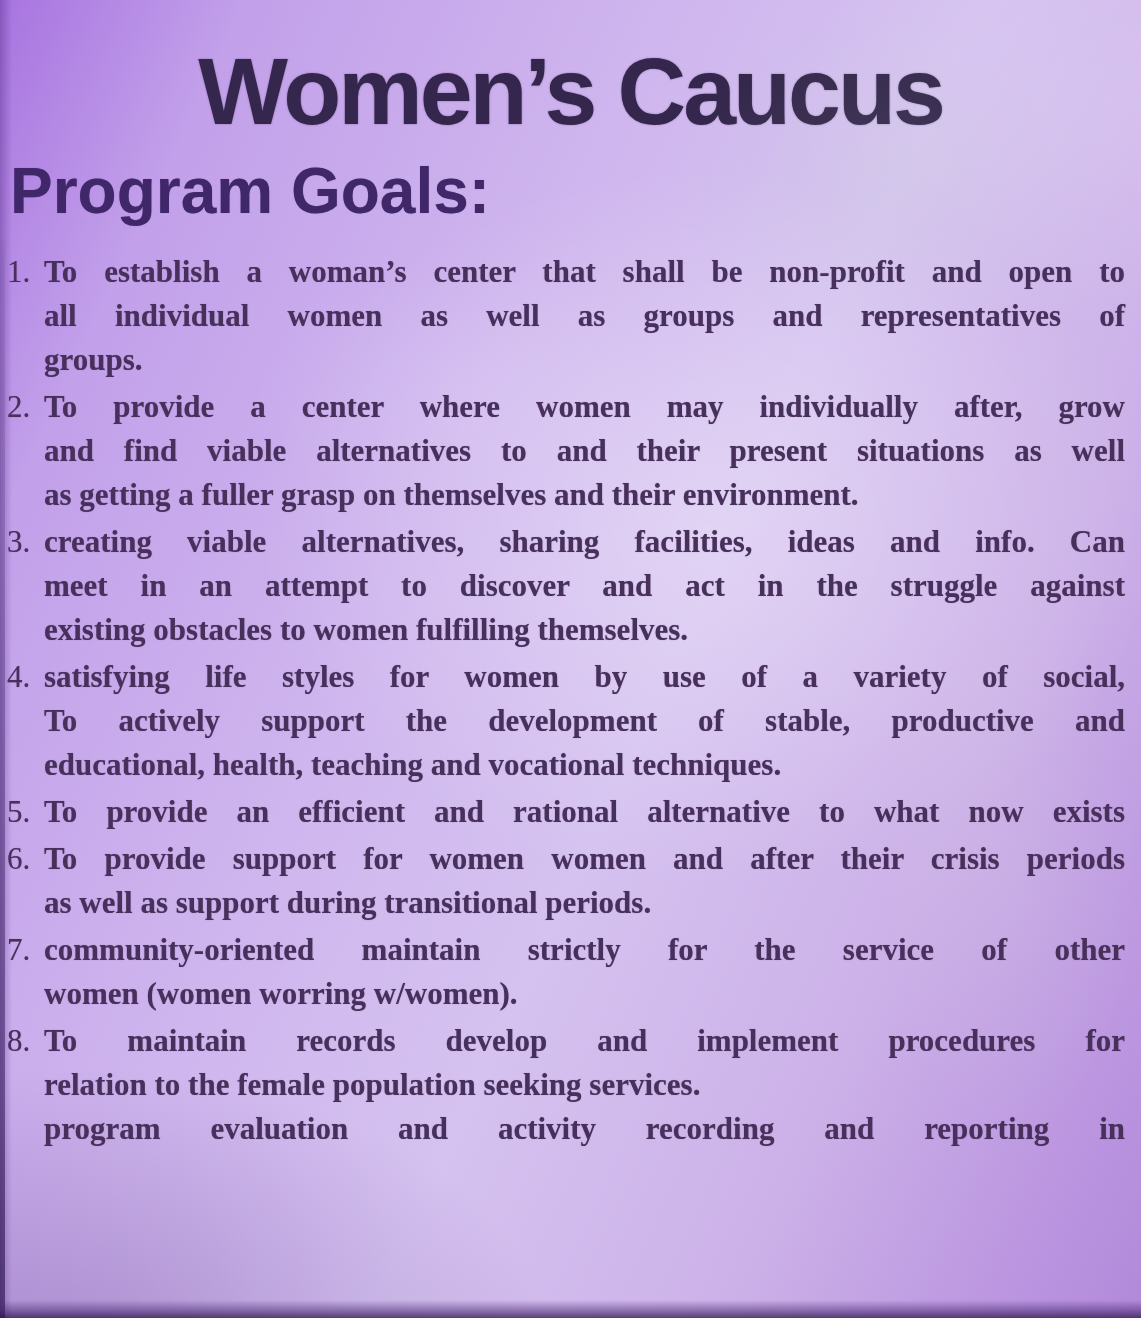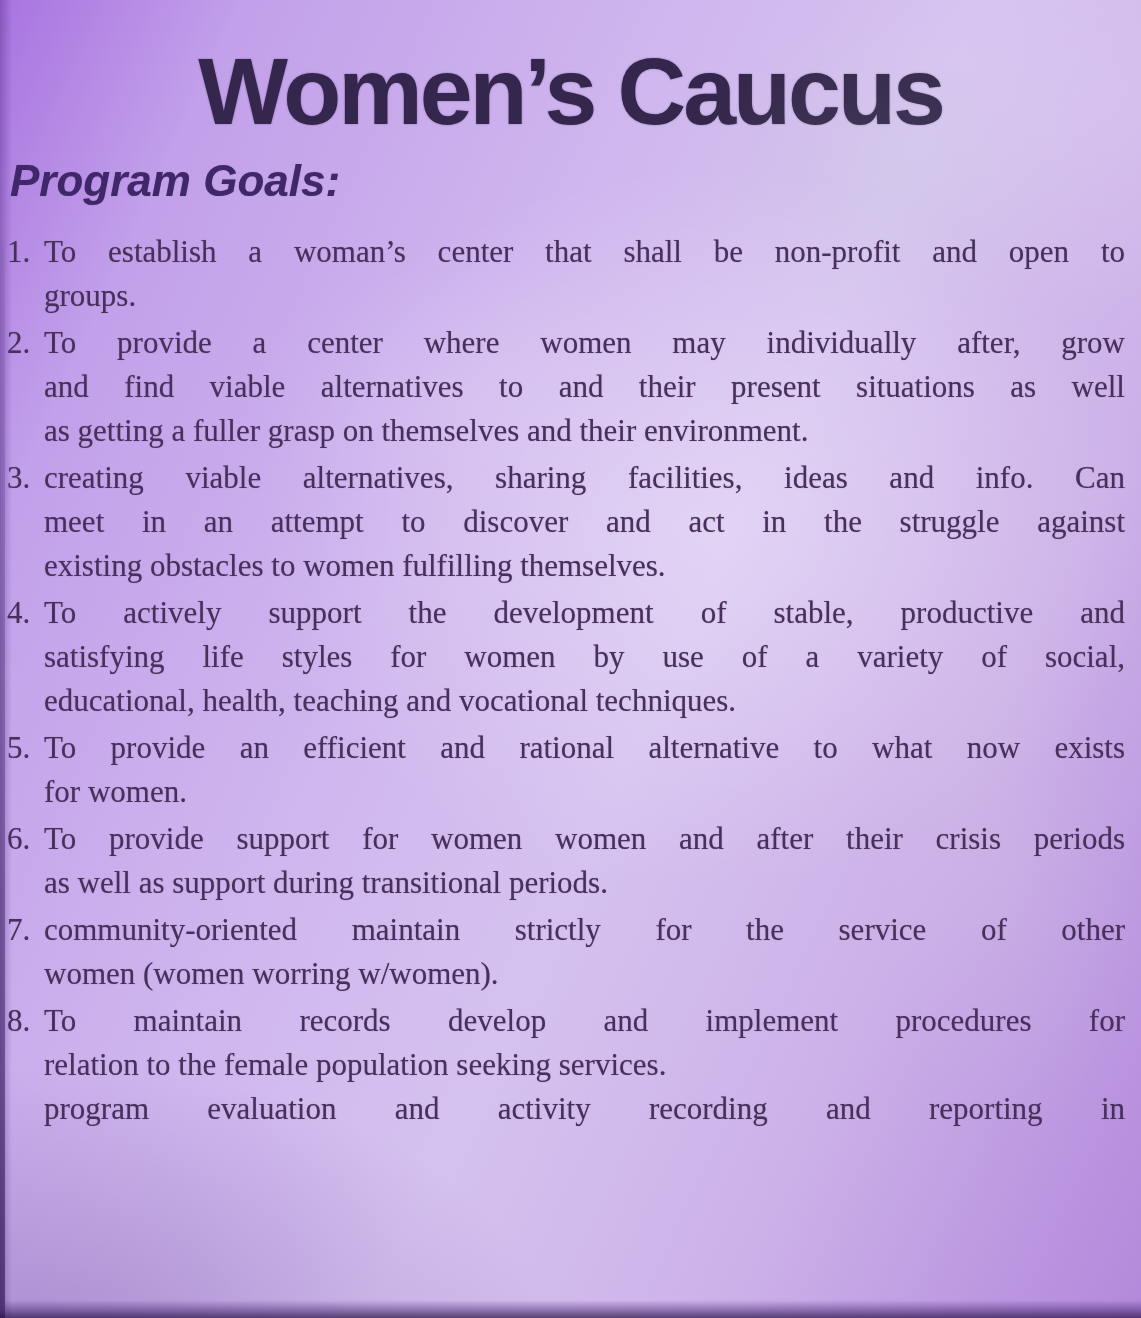--- a/index.html
+++ b/index.html
@@ -49,22 +49,21 @@
     line-height: 1.0;
     letter-spacing: -3px;
     text-align: center;
     color: #34264c;
     text-shadow: 0 0 2px rgba(52,38,76,0.45);
   }
   .subtitle {
     margin: 20px 0 0 10px;
     font-family: "Liberation Sans", sans-serif;
     font-weight: bold;
-    font-style: italic;
-    font-size: 44px;
+    font-size: 64px;
     line-height: 1.0;
     color: #40276a;
     text-shadow: 0 0 1px rgba(64,39,106,0.4);
   }
   .goals {
     margin: 27px 0 0 0;
     padding: 0 16px 0 0;
     list-style: none;
     font-size: 31px;
     line-height: 44px;
@@ -78,64 +77,65 @@
   }
   .goal-number {
     position: absolute;
     left: 7px;
     top: 0;
   }
   .goal-line {
     display: block;
     text-align: justify;
     text-align-last: justify;
+    font-weight: bold;
   }
   .goal-line.last-line {
     text-align-last: left;
   }
 </style>
 </head>
 <body>
 
 <div class="page">
   <div class="bleed-1"></div>
   <div class="bleed-2"></div>
   <div class="bleed-3"></div>
 
   <h1 class="title">Women’s Caucus</h1>
   <h2 class="subtitle">Program Goals:</h2>
 
   <ol class="goals">
       <li class="goal-item">
         <span class="goal-number">1.</span>
         <span class="goal-line">To establish a woman’s center that shall be non-profit and open to</span>
+        <span class="goal-line">all individual women as well as groups and representatives of</span>
         <span class="goal-line last-line">groups.</span>
       </li>
       <li class="goal-item">
         <span class="goal-number">2.</span>
         <span class="goal-line">To provide a center where women may individually after, grow</span>
         <span class="goal-line">and find viable alternatives to and their present situations as well</span>
         <span class="goal-line last-line">as getting a fuller grasp on themselves and their environment.</span>
       </li>
       <li class="goal-item">
         <span class="goal-number">3.</span>
         <span class="goal-line">creating viable alternatives, sharing facilities, ideas and info. Can</span>
         <span class="goal-line">meet in an attempt to discover and act in the struggle against</span>
         <span class="goal-line last-line">existing obstacles to women fulfilling themselves.</span>
       </li>
       <li class="goal-item">
         <span class="goal-number">4.</span>
+        <span class="goal-line">satisfying life styles for women by use of a variety of social,</span>
         <span class="goal-line">To actively support the development of stable, productive and</span>
-        <span class="goal-line">satisfying life styles for women by use of a variety of social,</span>
         <span class="goal-line last-line">educational, health, teaching and vocational techniques.</span>
       </li>
       <li class="goal-item">
         <span class="goal-number">5.</span>
         <span class="goal-line">To provide an efficient and rational alternative to what now exists</span>
-        <span class="goal-line last-line">for women.</span>
       </li>
       <li class="goal-item">
         <span class="goal-number">6.</span>
         <span class="goal-line">To provide support for women women and after their crisis periods</span>
         <span class="goal-line last-line">as well as support during transitional periods.</span>
       </li>
       <li class="goal-item">
         <span class="goal-number">7.</span>
         <span class="goal-line">community-oriented maintain strictly for the service of other</span>
         <span class="goal-line last-line">women (women worring w/women).</span>

